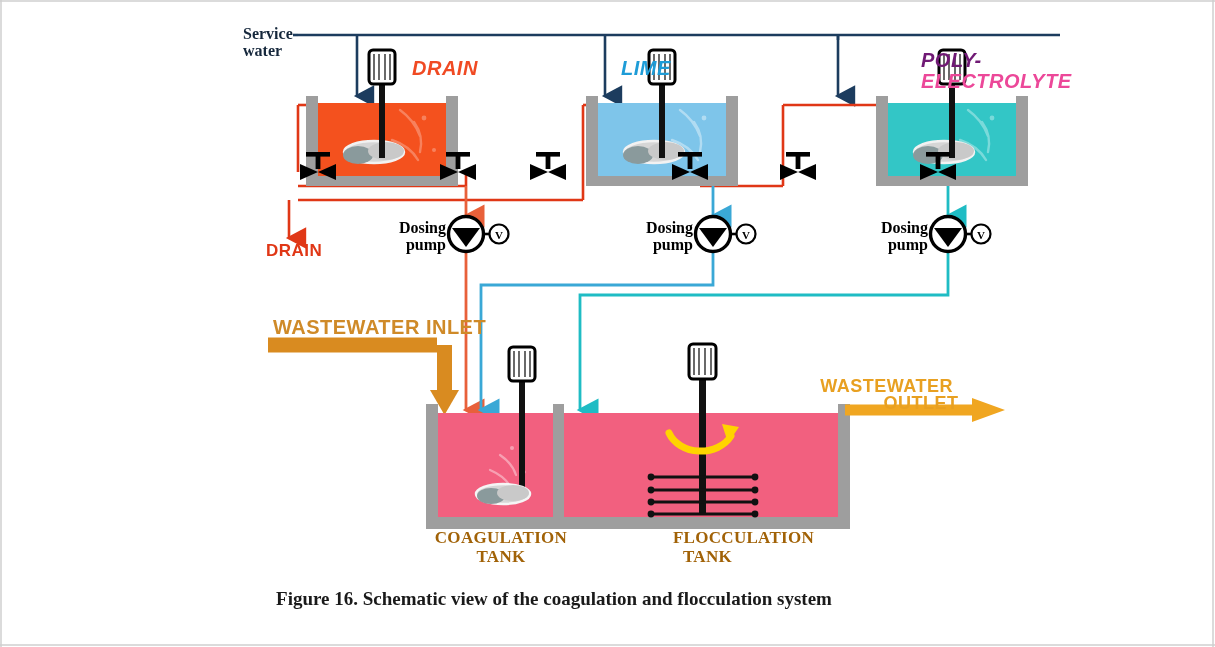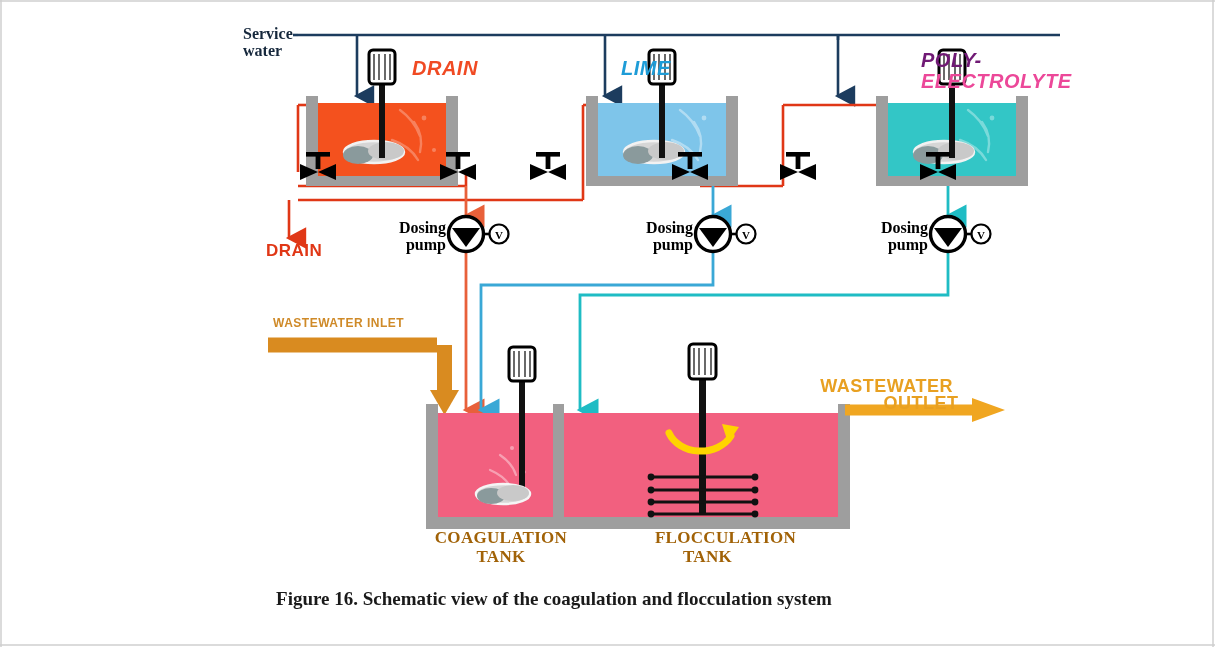--- a/index.html
+++ b/index.html
@@ -59,21 +59,21 @@
     font-family: "Liberation Sans", sans-serif;
     font-weight: bold;
     font-size: 17px;
     color: #e03716;
     letter-spacing: 0.5px;
   }
   
   .ww {
     font-family: "Liberation Sans", sans-serif;
     font-weight: bold;
-    font-size: 12px;
+    font-size: 20px;
     color: #cf8a28;
     letter-spacing: 0.5px;
   }
   .ww-out {
     font-family: "Liberation Sans", sans-serif;
     font-weight: bold;
     font-size: 18px;
     color: #e8a021;
     letter-spacing: 0.5px;
     text-align: center;
@@ -423,18 +423,18 @@
   <div class="lbl dosing" style="left:868px; top:236px; width:60px;">pump</div>
 
   <div class="lbl ww" style="left:273px; top:317px;">WASTEWATER INLET</div>
 
   <div class="lbl ww-out" style="left:803px; top:377px; width:150px;text-align:right;">WASTEWATER</div>
   <div class="lbl ww-out" style="left:846px; top:394px; width:150px;">OUTLET</div>
 
   <div class="lbl tankname" style="left:406px; top:529px; width:190px;">COAGULATION</div>
   <div class="lbl tankname" style="left:406px; top:548px; width:190px;">TANK</div>
 
-  <div class="lbl tankname" style="left:628px; top:529px; width:195px;">FLOCCULATION</div>
+  <div class="lbl tankname" style="left:646px; top:529px; width:195px;">FLOCCULATION</div>
   <div class="lbl tankname" style="left:610px; top:548px; width:195px;">TANK</div>
 
   <div class="caption">Figure 16. Schematic view of the coagulation and flocculation system</div>
 
 </div>
 
 </body></html>

